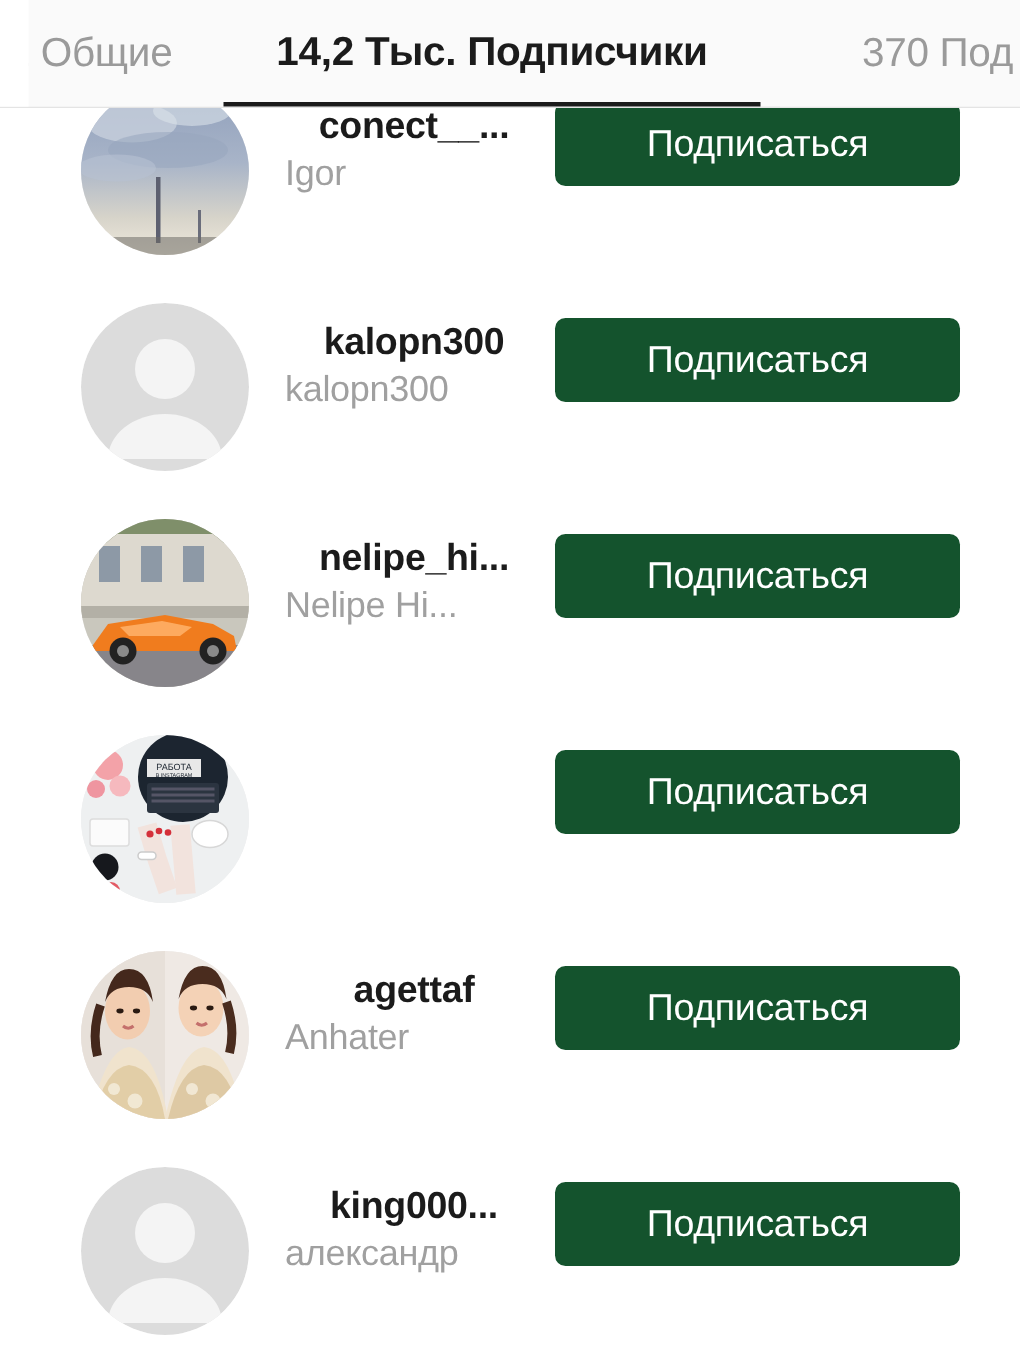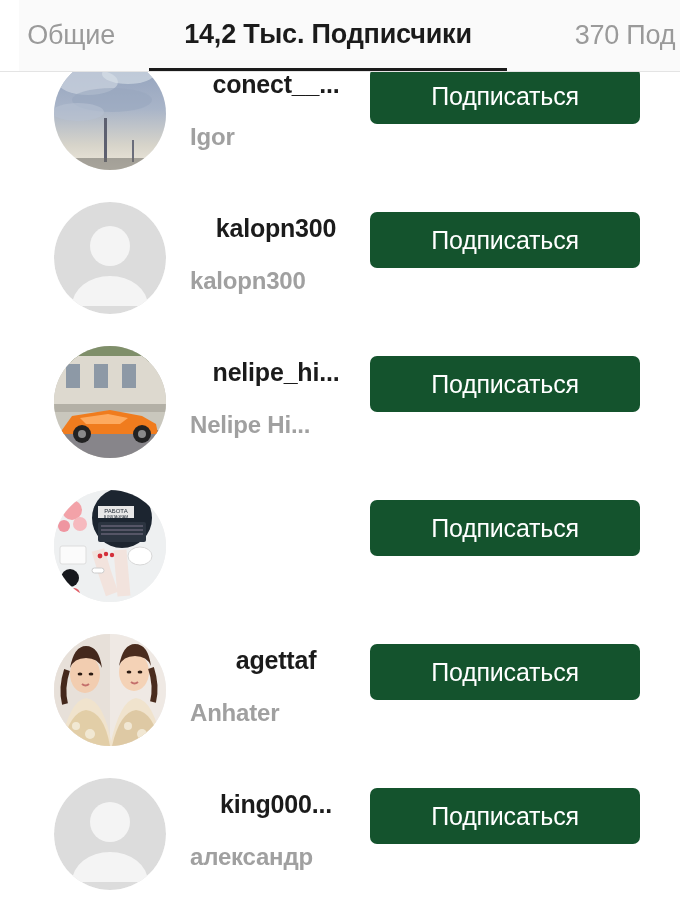--- a/index.html
+++ b/index.html
@@ -128,26 +128,26 @@
     font-size: 25px;
     font-weight: 700;
     color: #1b1b1b;
     letter-spacing: -0.2px;
     line-height: 32px;
     white-space: nowrap;
     text-align: center;
   }
   .fullname {
     font-size: 24px;
-    font-weight: 700;
+    font-weight: 400;
     color: #a0a0a0;
     letter-spacing: -0.2px;
     line-height: 32px;
     white-space: nowrap;
-    margin-top: 21px;
+    margin-top: 0;
   }
 
   .follow-btn {
     position: absolute;
     left: 370px;
     top: 26px;
     width: 270px;
     height: 56px;
     background: #14532d;
     border: none;

